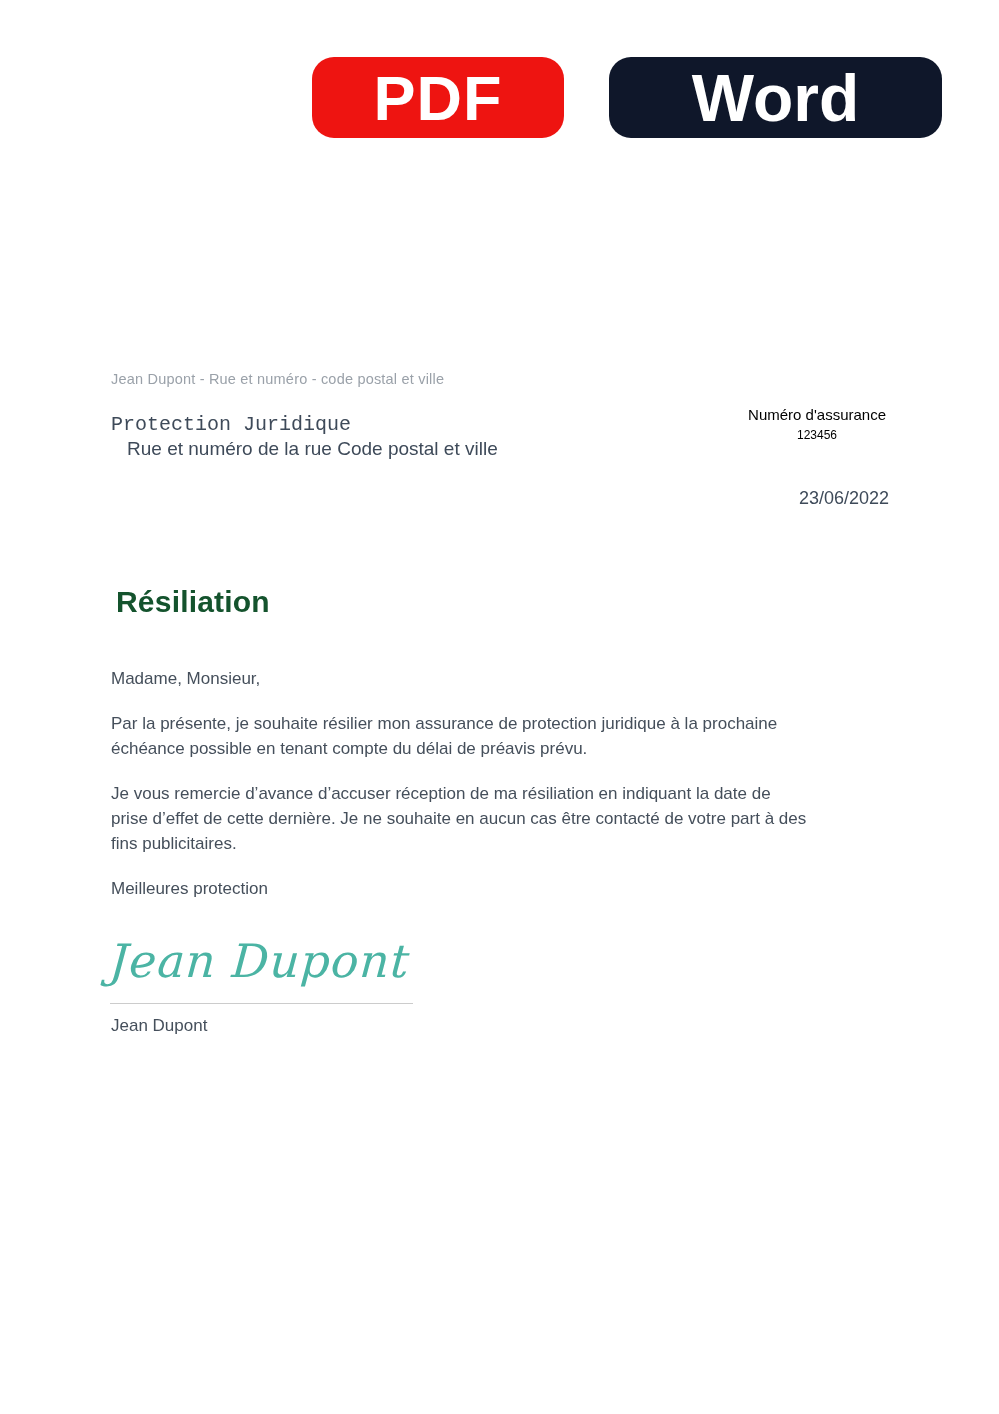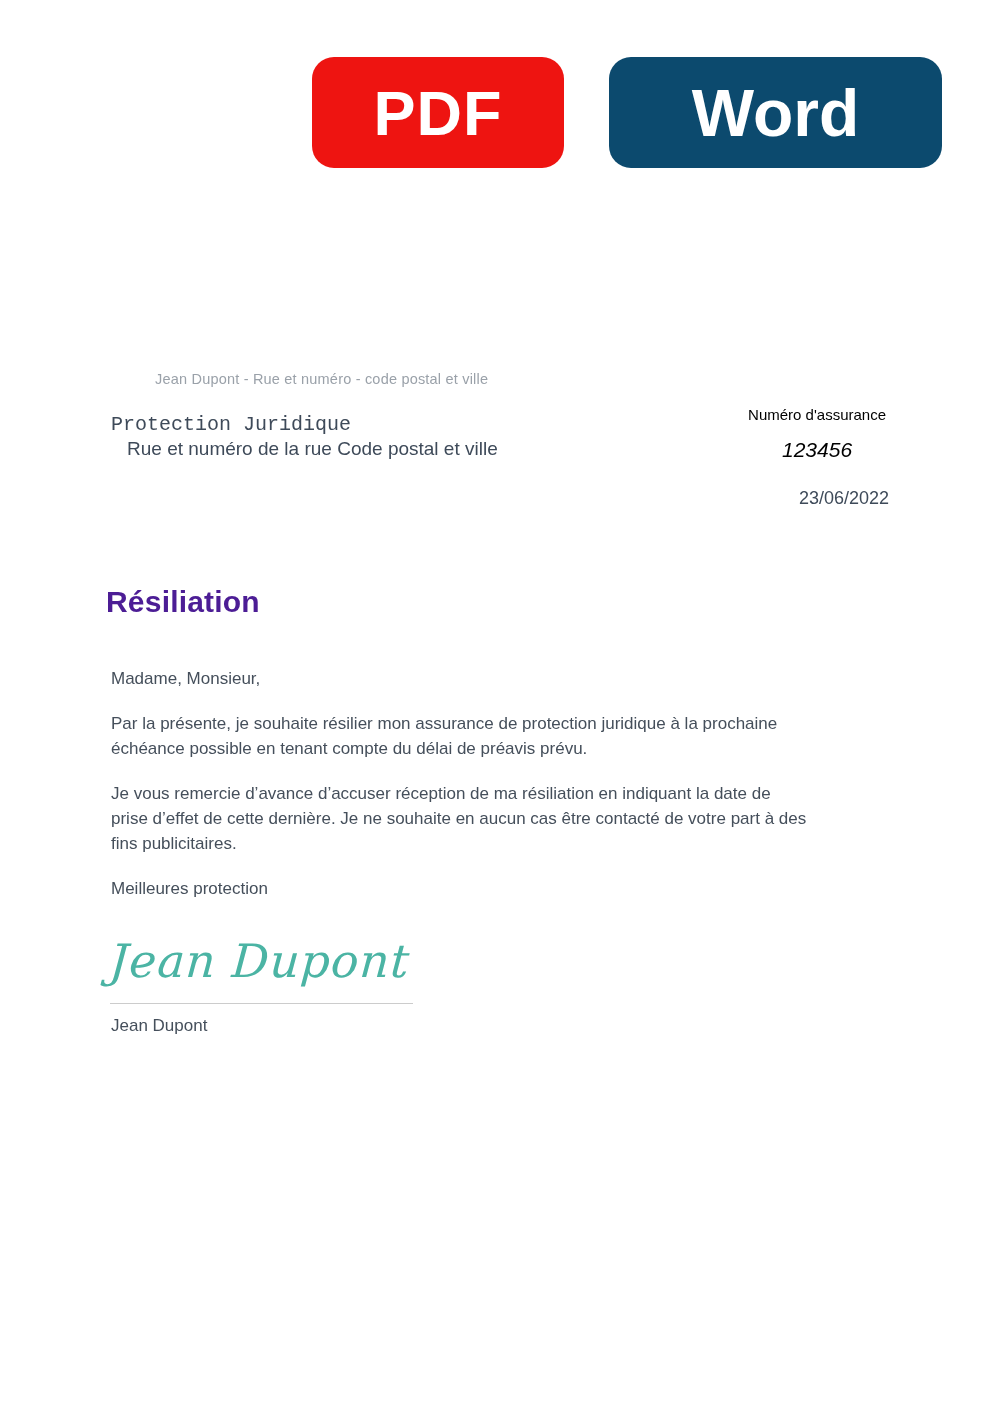--- a/index.html
+++ b/index.html
@@ -11,21 +11,21 @@
     width: 999px;
     height: 1414px;
     background: #ffffff;
     overflow: hidden;
   }
 
   
   .btn {
     position: absolute;
     top: 57px;
-    height: 111px;
+    height: 81px;
     border-radius: 22px;
     color: #ffffff;
     font-weight: 700;
     display: flex;
     align-items: center;
     justify-content: center;
     text-decoration: none;
     cursor: pointer;
     border: none;
     font-family: "Liberation Sans", sans-serif;
@@ -33,33 +33,32 @@
   .btn-pdf {
     left: 312px;
     width: 252px;
     background: #ee1411;
     font-size: 63px;
     letter-spacing: 1px;
   }
   .btn-word {
     left: 609px;
     width: 333px;
-    background: #0c4a6e;
+    background: #0f172a;
     font-size: 66px;
   }
 
   
   .sender-line {
     position: absolute;
     left: 111px;
     top: 371px;
     font-size: 14.5px;
     color: #9aa1a9;
     letter-spacing: 0.2px;
-    margin-left: 44px;
   }
   .recipient-name {
     position: absolute;
     left: 111px;
     top: 413px;
     font-family: Liberation Mono, monospace;
     font-size: 20px;
     color: #3e4a59;
   }
   .recipient-address {
@@ -71,39 +70,39 @@
   }
 
   .meta-block {
     position: absolute;
     right: 113px;
     top: 406px;
     text-align: center;
     color: #000000;
   }
   .meta-label { font-size: 15px; }
-  .meta-value { font-size: 21px; margin-top: 15px; font-style: italic; }
+  .meta-value { font-size: 12px; margin-top: 5px; }
 
   .letter-date {
     position: absolute;
     right: 110px;
     top: 488px;
     font-size: 18px;
     color: #3e4a59;
     text-align: right;
   }
 
   
   .letter-title {
     position: absolute;
-    left: 106px;
+    left: 116px;
     top: 585px;
     font-size: 30px;
     font-weight: 700;
-    color: #4c1d95;
+    color: #14532d;
     letter-spacing: 0.2px;
   }
 
   
   .letter-body {
     position: absolute;
     left: 111px;
     top: 666px;
     width: 790px;
     font-size: 17px;

